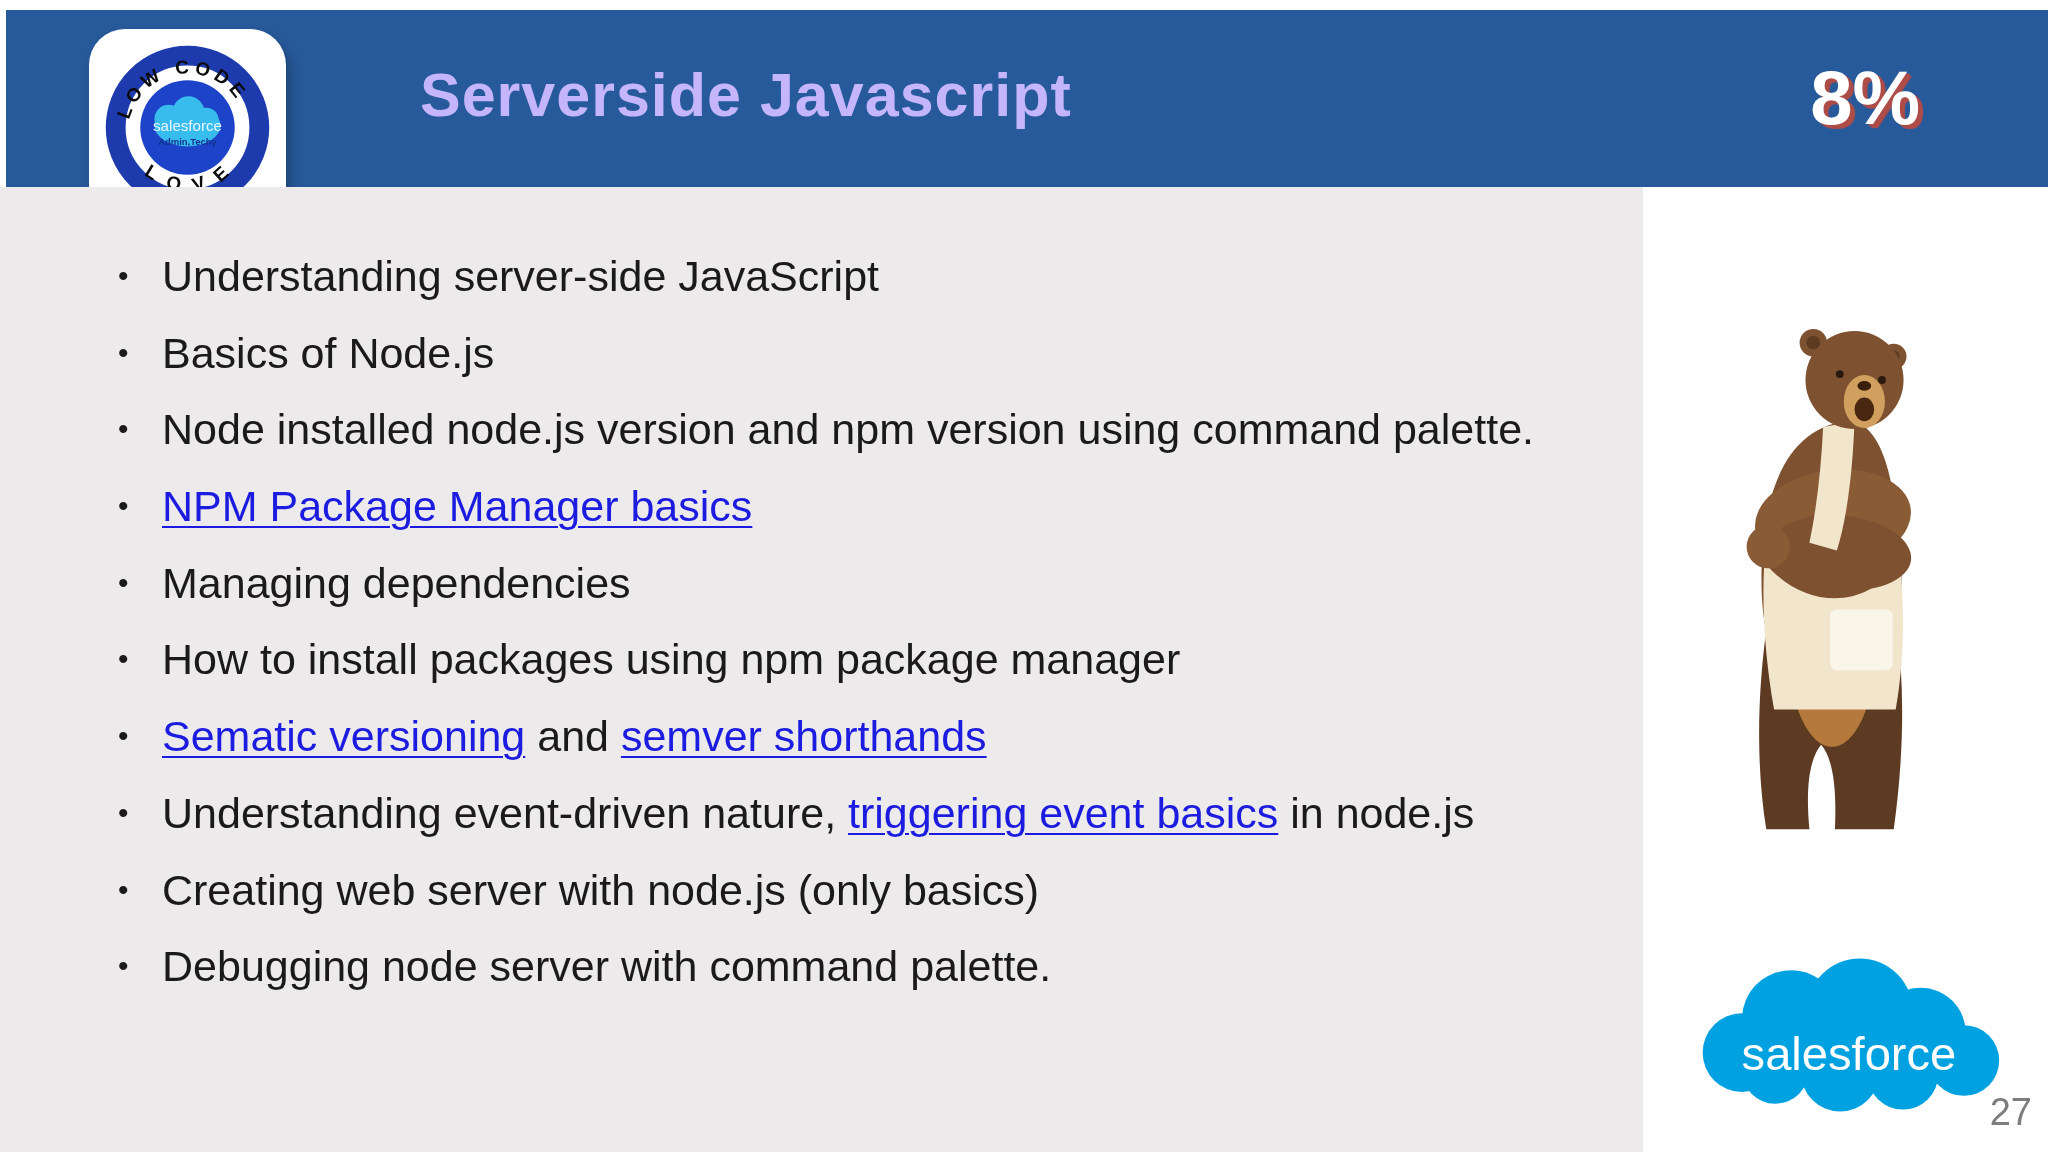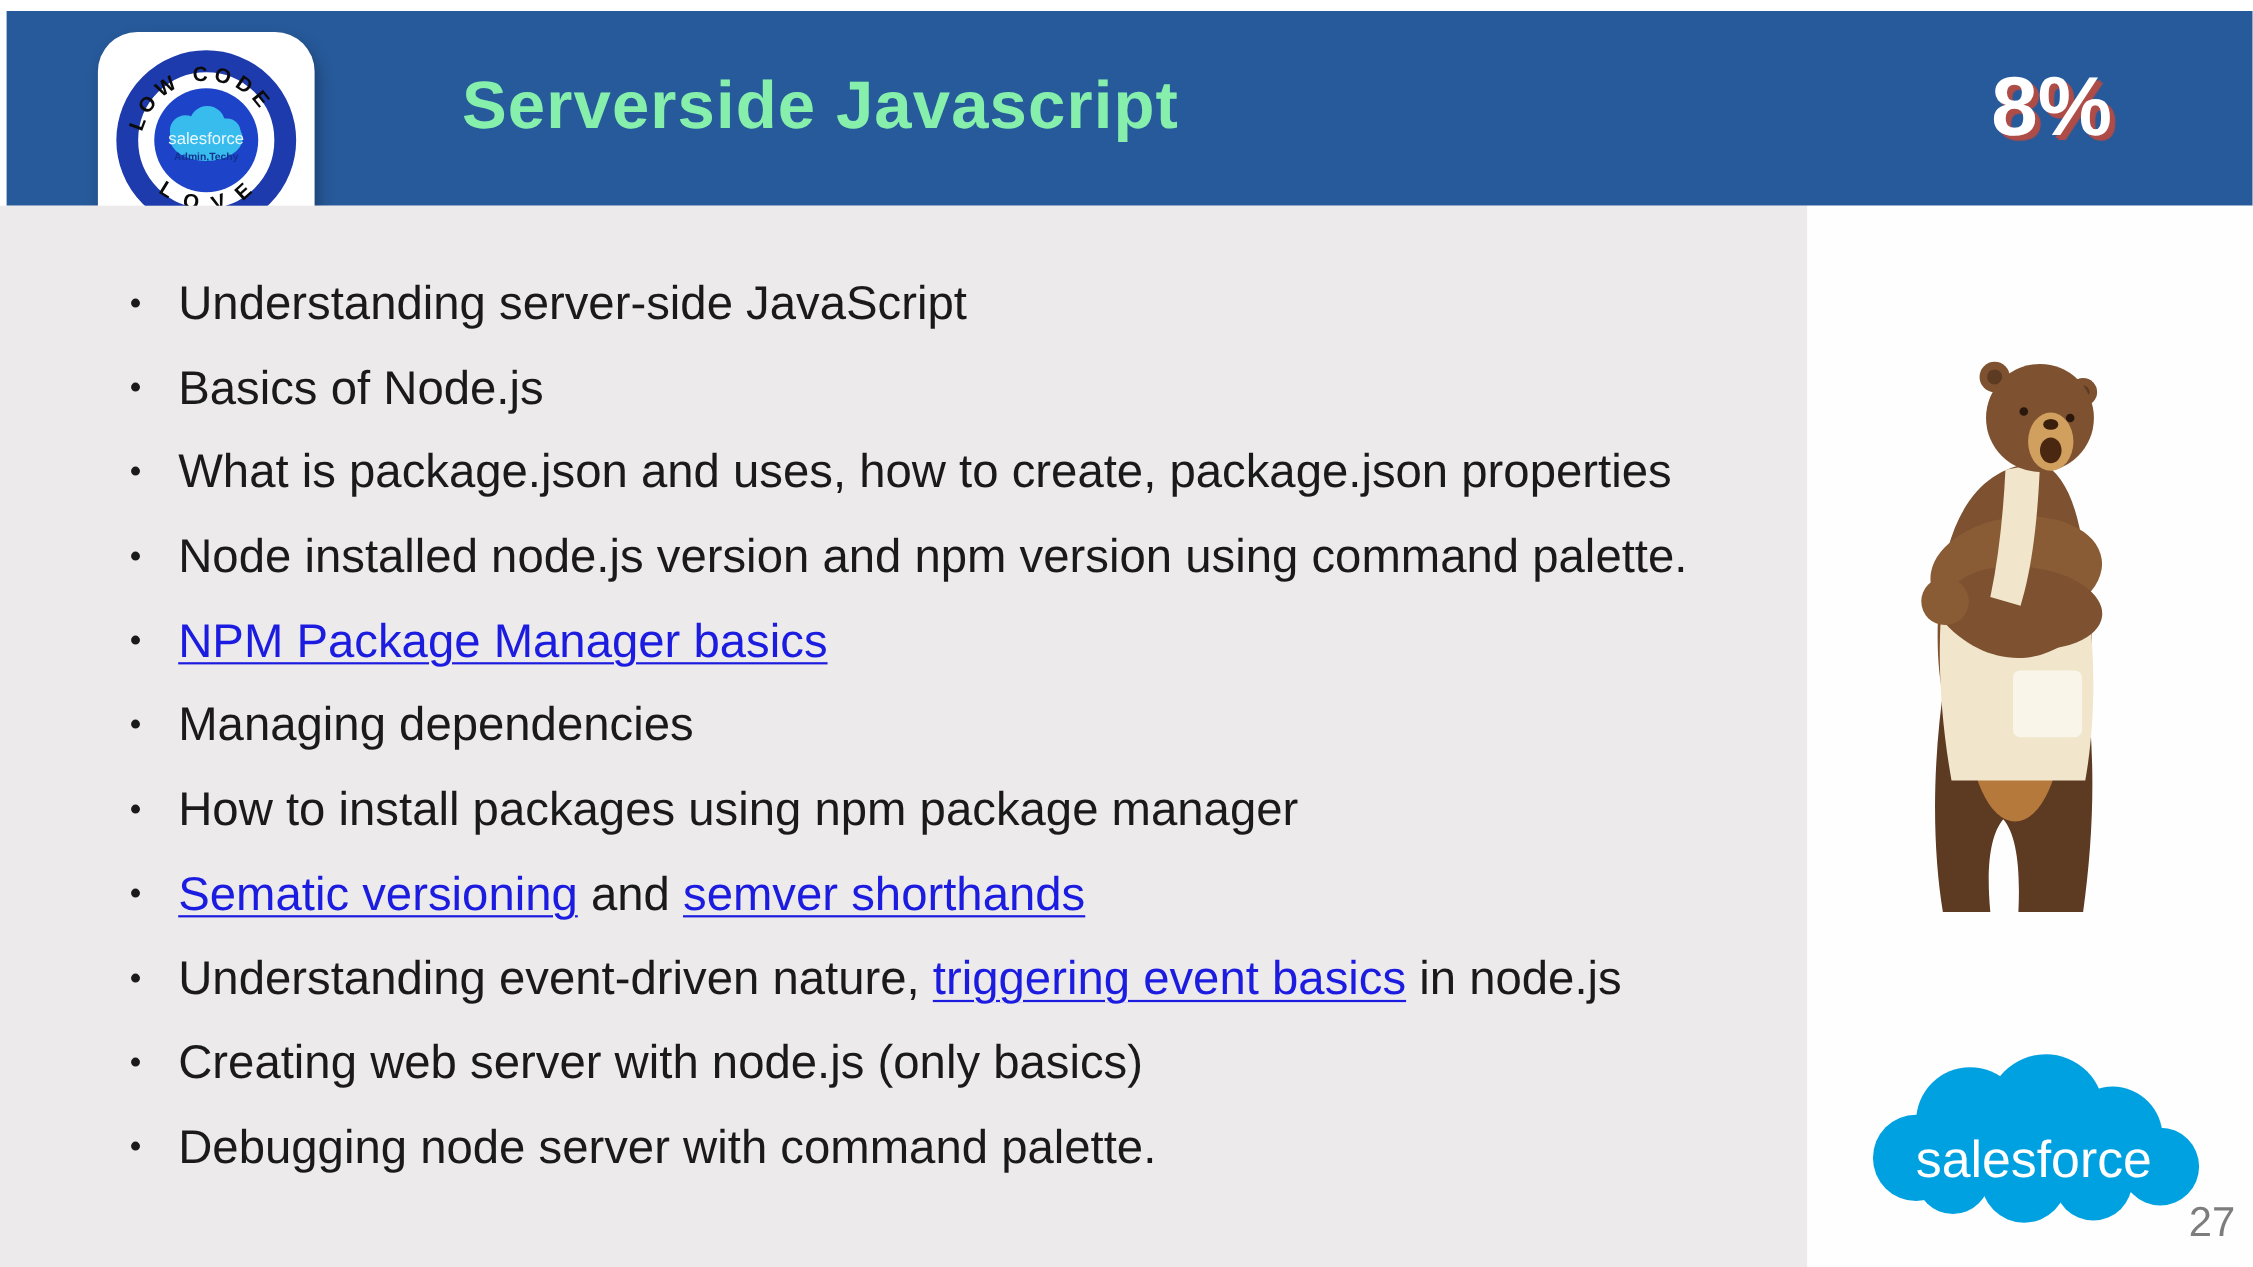--- a/index.html
+++ b/index.html
@@ -7,21 +7,21 @@
     position:relative;width:2048px;height:1152px;background:#ffffff;
     overflow:hidden;font-family:"Liberation Sans",sans-serif;
   }
   
   .header{
     position:absolute;left:6px;top:10px;right:0;height:177px;
     background:var(--header-bg);
   }
   .title{
     position:absolute;left:414px;top:50px;
-    font-size:61px;font-weight:700;color:#86efac;letter-spacing:1px;
+    font-size:61px;font-weight:700;color:#c4b5fd;letter-spacing:1px;
     white-space:nowrap;
   }
   .pct{
     position:absolute;right:128px;top:44px;
     font-size:76px;font-weight:800;color:#ffffff;
     text-shadow:3px 2px 0 var(--pct-shadow),5px 4px 1px var(--pct-shadow);
     white-space:nowrap;
   }
   
   .badge{
@@ -95,21 +95,20 @@
       <text font-size="20" font-weight="bold" fill="#0B0B0B" letter-spacing="15" font-family="Liberation Sans, sans-serif">
         <textPath href="#arcBot" startOffset="26%">LOVE</textPath>
       </text>
     </svg>
   </div>
 
   <div class="content">
     <ul class="bullets">
         <li><span>Understanding server-side JavaScript</span></li>
         <li><span>Basics of Node.js</span></li>
-        <li><span>What is package.json and uses, how to create, package.json properties</span></li>
         <li><span>Node installed node.js version and npm version using command palette.</span></li>
         <li><a class="lnk" href="#">NPM Package Manager basics</a></li>
         <li><span>Managing dependencies</span></li>
         <li><span>How to install packages using npm package manager</span></li>
         <li><a class="lnk" href="#">Sematic versioning</a><span>&nbsp;and&nbsp;</span><a class="lnk" href="#">semver shorthands</a></li>
         <li><span>Understanding event-driven nature,&nbsp;</span><a class="lnk" href="#">triggering event basics</a><span>&nbsp;in node.js</span></li>
         <li><span>Creating web server with node.js (only basics)</span></li>
         <li><span>Debugging node server with command palette.</span></li>
       </ul>
   </div>

